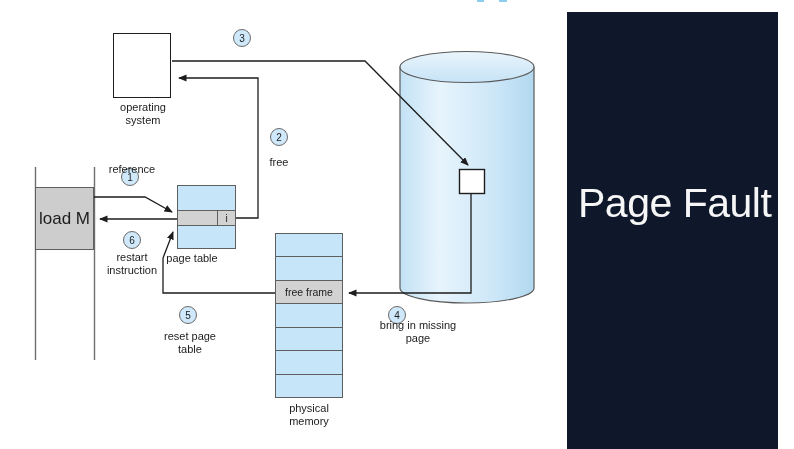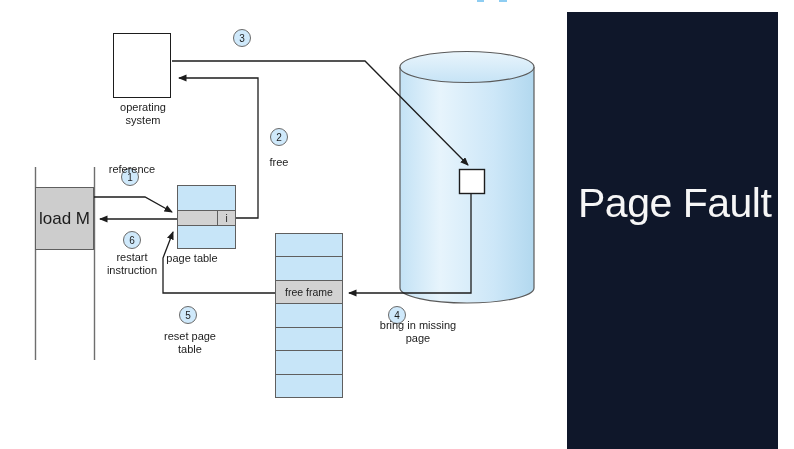--- a/index.html
+++ b/index.html
@@ -113,20 +113,21 @@
 
   <div class="abs pmem">
     <div class="pm-row"></div>
     <div class="pm-row"></div>
     <div class="pm-row pm-free">free frame</div>
     <div class="pm-row"></div>
     <div class="pm-row"></div>
     <div class="pm-row"></div>
     <div class="pm-row"></div>
   </div>
+  <div class="lbl pm-lbl">physical memory</div>
 
   <div class="badge b1">1</div>
   <div class="badge b2">2</div>
   <div class="badge b3">3</div>
   <div class="badge b4">4</div>
   <div class="badge b5">5</div>
   <div class="badge b6">6</div>
 
   <div class="lbl s1">reference</div>
   <div class="lbl s2">free</div>

